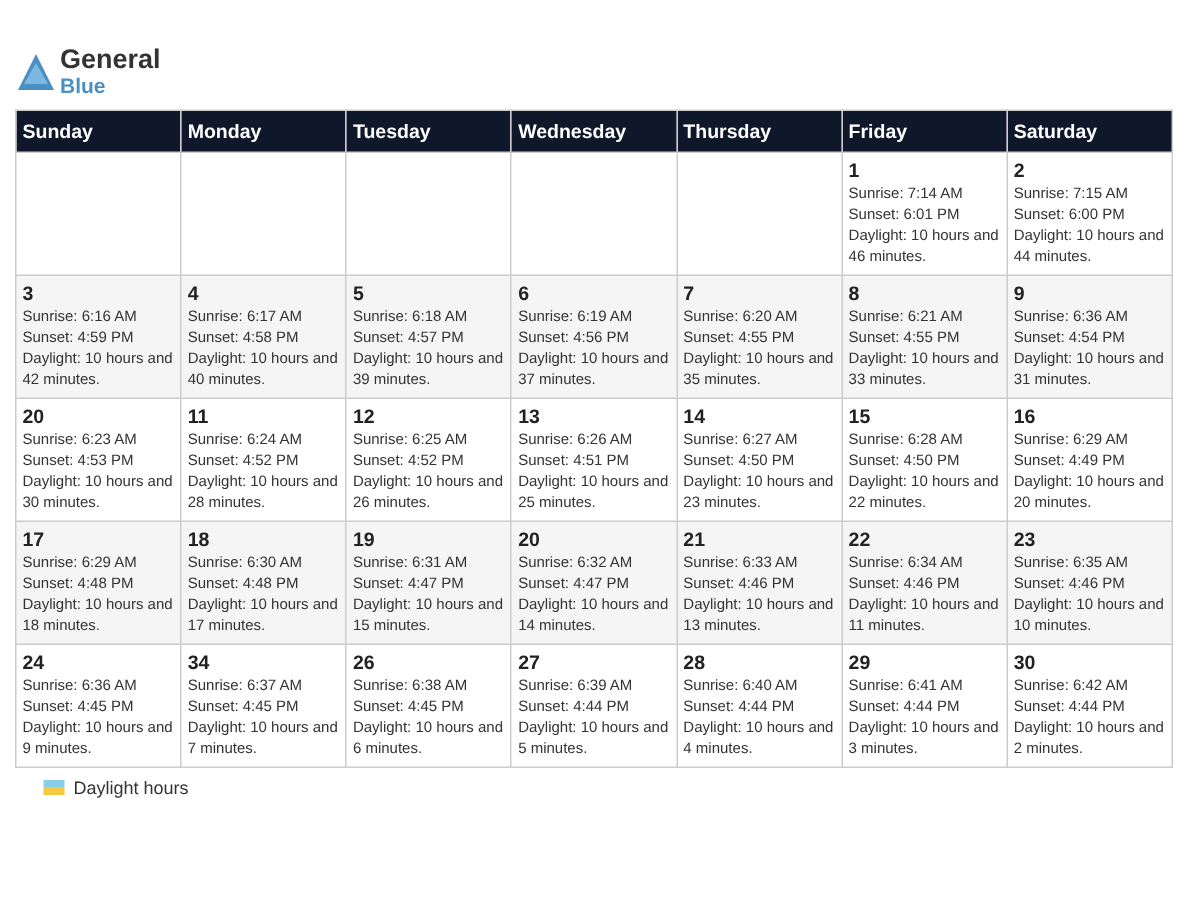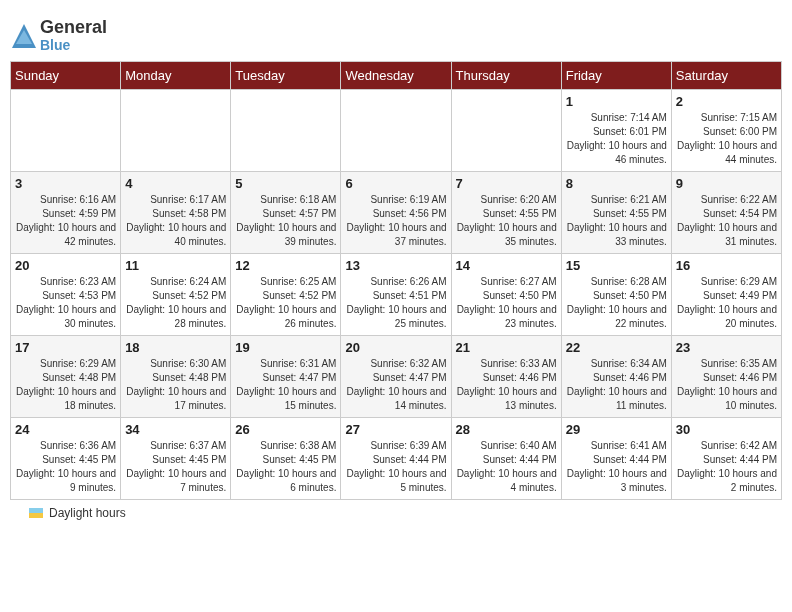--- a/index.html
+++ b/index.html
@@ -12,21 +12,21 @@
     }
     .header {
       display: flex;
       align-items: flex-start;
       justify-content: space-between;
       margin-bottom: 8px;
     }
     .logo {
       display: flex;
       align-items: center;
-      margin-top: 8px;
+      margin-top: 20px;
     }
     .logo-text {
       display: flex;
       flex-direction: column;
       line-height: 1.1;
     }
     .logo-general {
       font-size: 18px;
       font-weight: bold;
       color: #333;
@@ -52,24 +52,24 @@
     .title-block h2 {
       font-size: 16px;
       font-weight: normal;
       color: #444;
     }
     .calendar {
       width: 100%;
       border-collapse: collapse;
     }
     .calendar th {
-      background: #7f1d1d;
+      background: #0f172a;
       color: #fff;
       font-size: 13px;
-      font-weight: normal;
+      font-weight: bold;
       padding: 6px 4px;
       text-align: left;
       border: 1px solid #ccc;
     }
     .calendar td {
       vertical-align: top;
       border: 1px solid #ccc;
       padding: 4px;
       width: 110px;
       min-height: 80px;
@@ -84,21 +84,20 @@
       font-size: 13px;
       font-weight: bold;
       color: #222;
       display: block;
       margin-bottom: 2px;
     }
     .day-info {
       font-size: 10px;
       color: #333;
       line-height: 1.4;
-      text-align: right;
     }
     .empty-cell {
       background: #fff !important;
     }
     .footer {
       margin-top: 6px;
       display: flex;
       align-items: center;
       font-size: 12px;
       color: #333;
@@ -192,21 +191,21 @@
 Daylight: 10 hours and 35 minutes.</div>
         </td>
         <td>
           <span class="day-num">8</span>
           <div class="day-info">Sunrise: 6:21 AM
 Sunset: 4:55 PM
 Daylight: 10 hours and 33 minutes.</div>
         </td>
         <td>
           <span class="day-num">9</span>
-          <div class="day-info">Sunrise: 6:22 AM
+          <div class="day-info">Sunrise: 6:36 AM
 Sunset: 4:54 PM
 Daylight: 10 hours and 31 minutes.</div>
         </td>
       </tr>
       <tr>
         <td>
           <span class="day-num">20</span>
           <div class="day-info">Sunrise: 6:23 AM
 Sunset: 4:53 PM
 Daylight: 10 hours and 30 minutes.</div>

